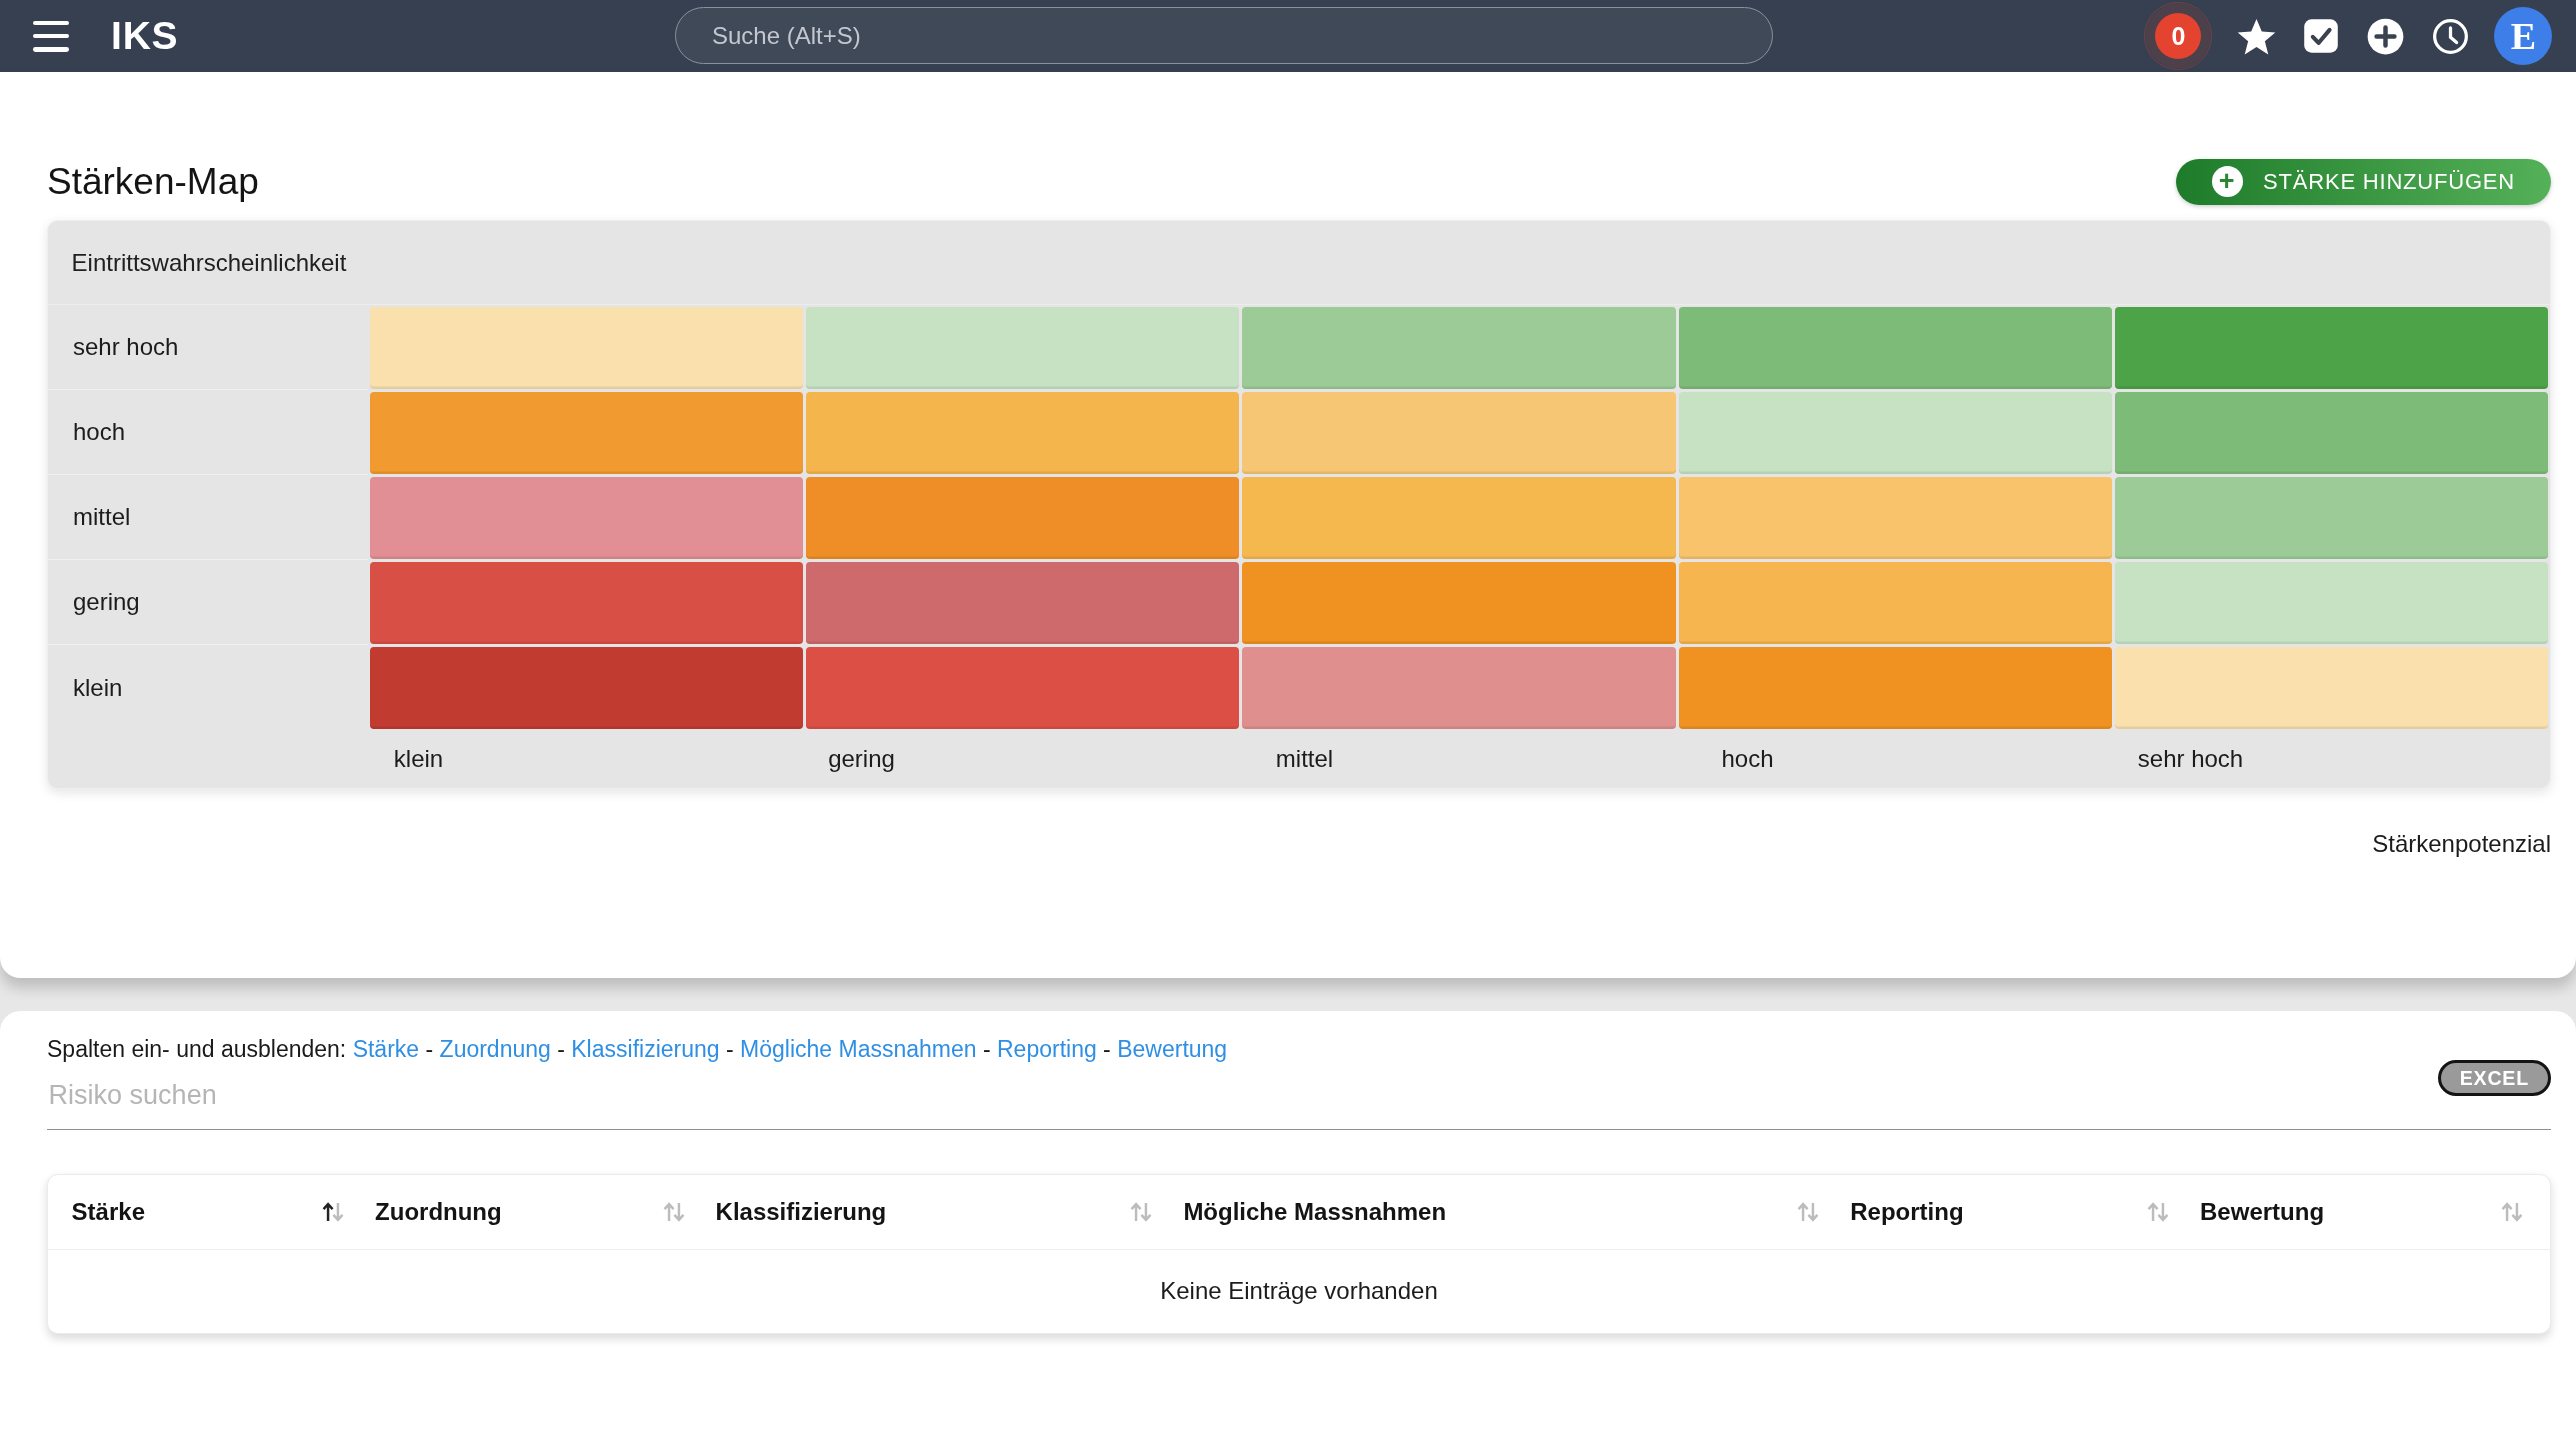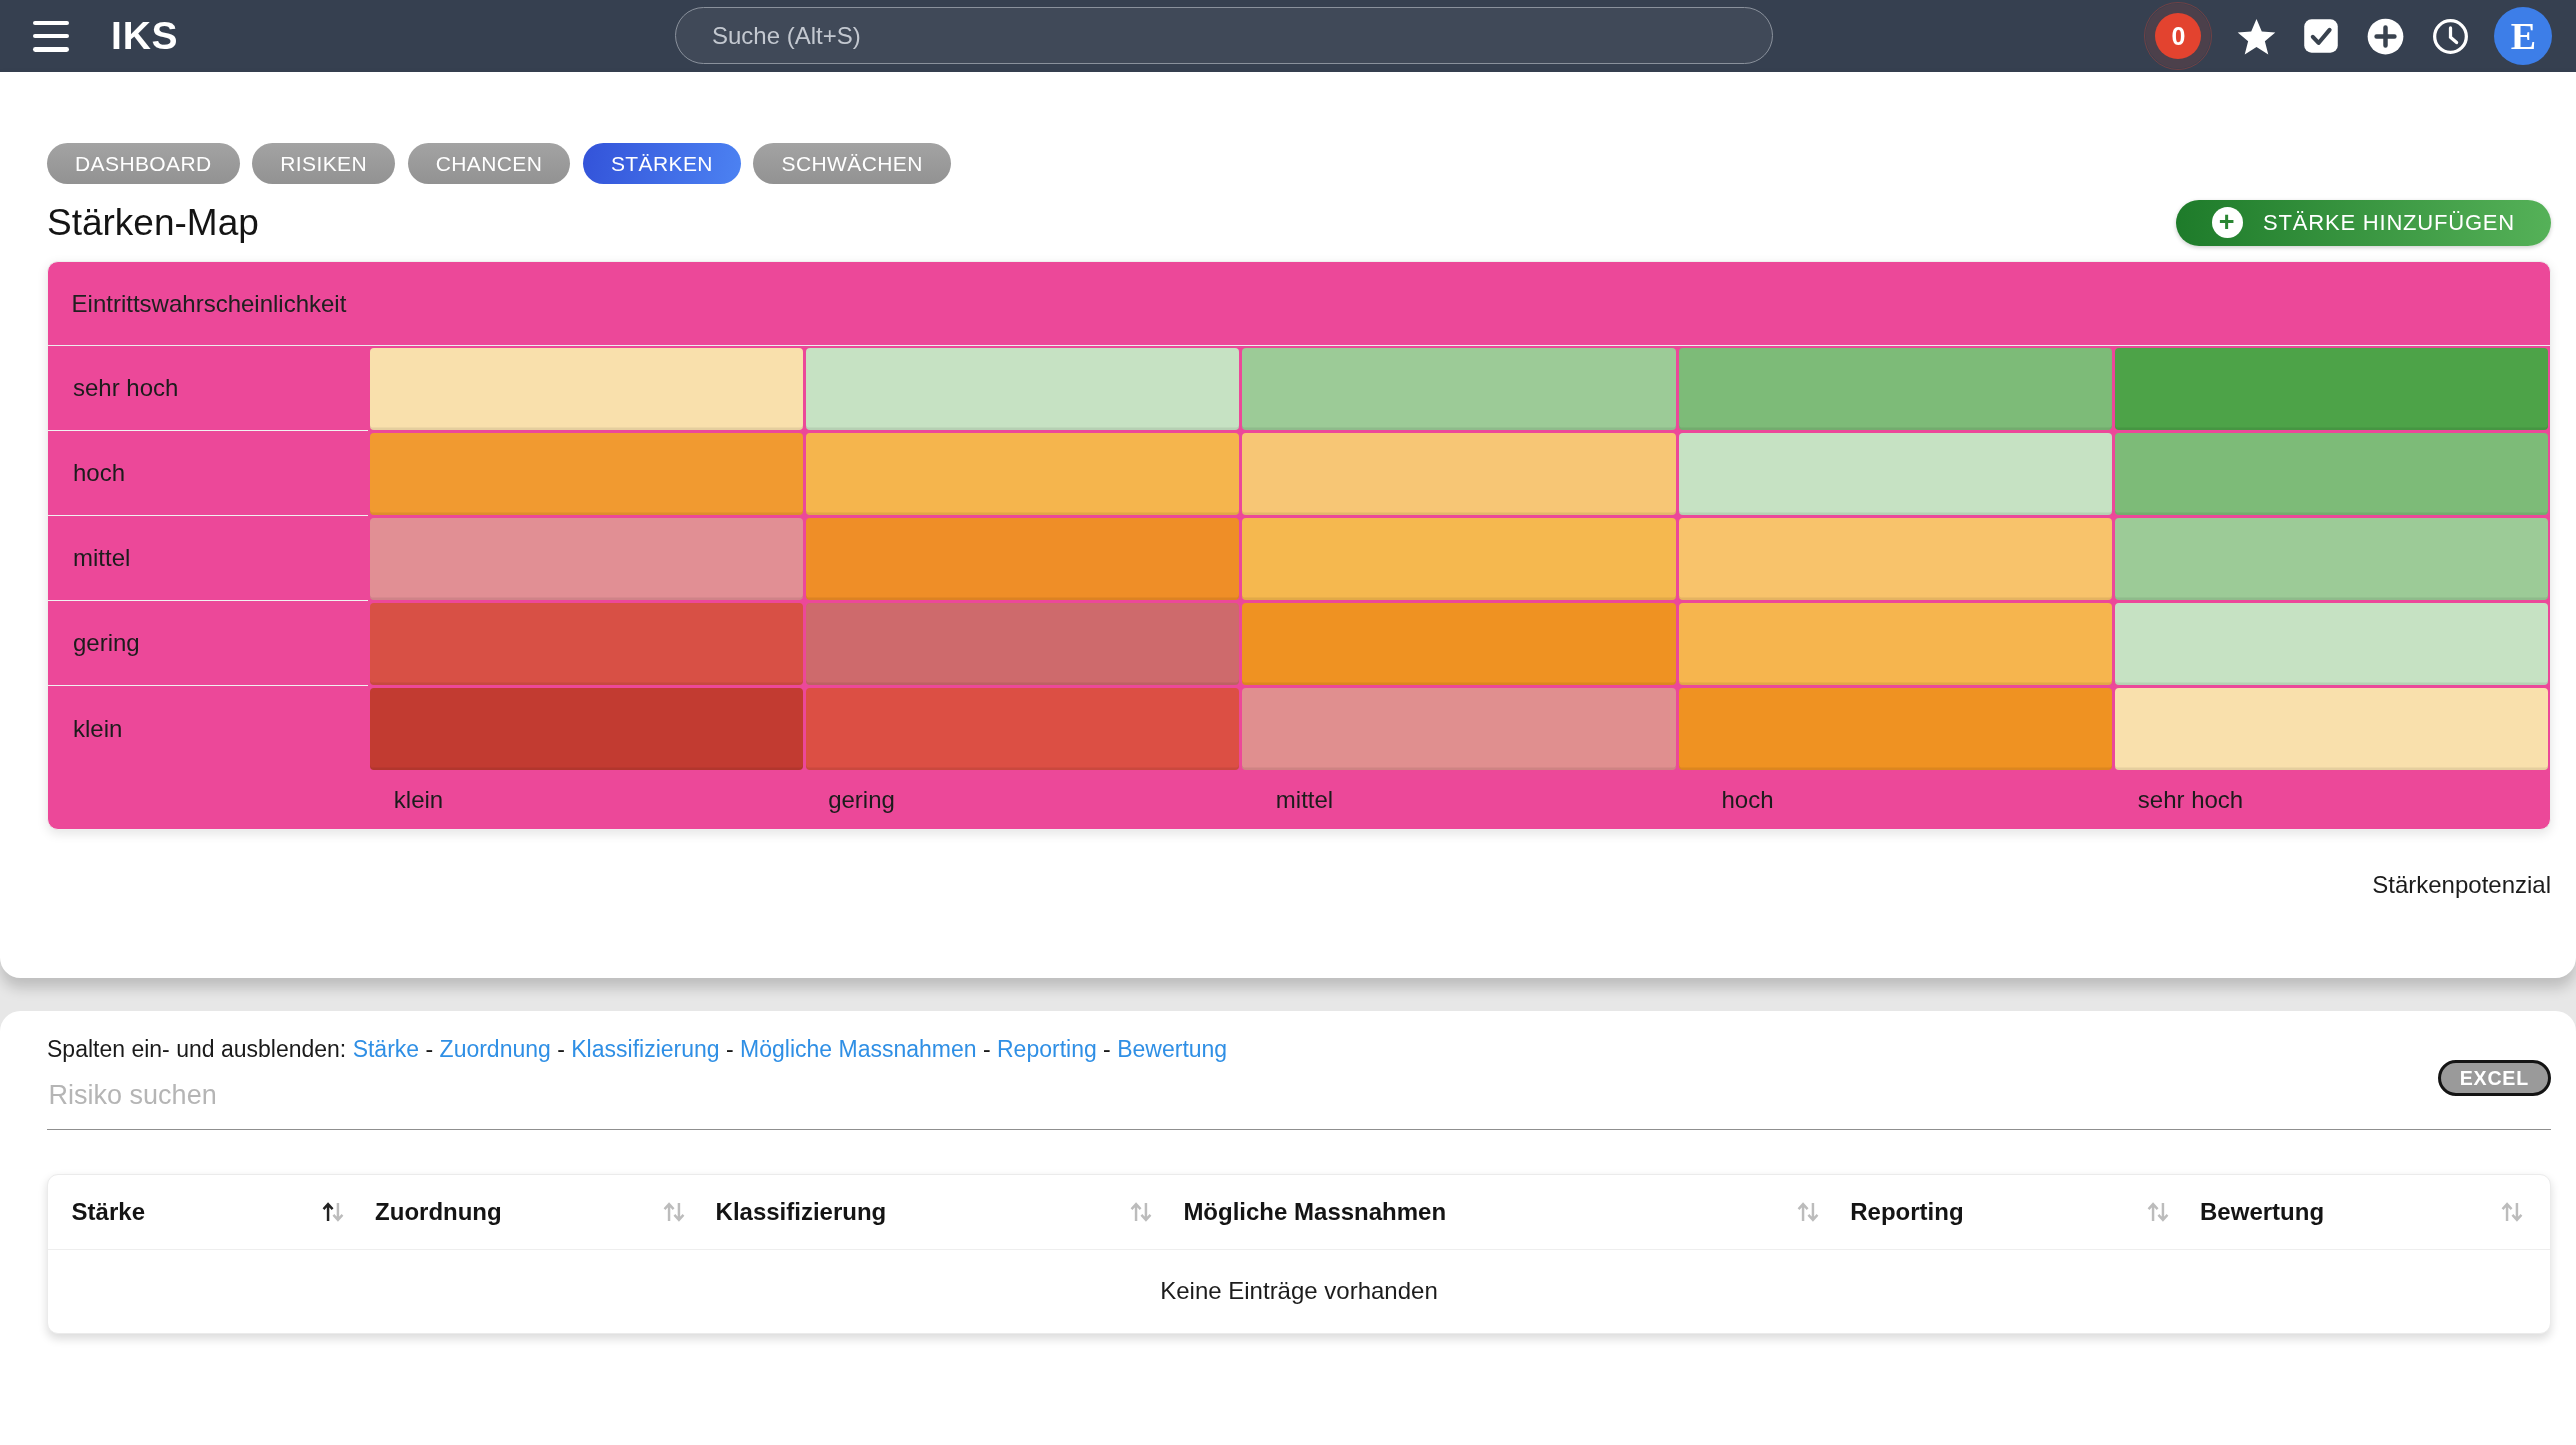--- a/index.html
+++ b/index.html
@@ -47,21 +47,21 @@
   .page-head { margin-top:15.7px; display:flex; align-items:center; justify-content:space-between; }
   .page-title { font-size:37px; font-weight:400; color:#141414; }
   .add-btn { height:46px; padding:0 36px; border:none; border-radius:23.6px; cursor:pointer;
     display:flex; align-items:center; gap:20.4px; color:#fff; font-size:22px; letter-spacing:0.8px;
     background:linear-gradient(90deg,#1E7B2A,#55B158); box-shadow:0 1.6px 4.7px rgba(0,0,0,0.2);
     font-family:inherit; }
   .add-btn .plus-badge { width:31px; height:31px; border-radius:50%; background:#fff; color:#2a8633;
     font-size:27px; font-weight:bold; display:flex; align-items:center; justify-content:center; line-height:1; }
 
   
-  .matrix-card { margin-top:15.7px; background:#ec4899; border:0.8px solid #efefef; border-radius:11px;
+  .matrix-card { margin-top:15.7px; background:#e5e5e5; border:0.8px solid #efefef; border-radius:11px;
     box-shadow:0 3.1px 11px rgba(0,0,0,0.10); overflow:hidden; }
   .matrix-title { padding:28px 23.6px 27px; font-size:24px; color:#202020; border-bottom:1.6px solid #ededed; }
   .matrix-grid { display:grid; grid-template-columns:320px repeat(5,1fr); grid-auto-rows:85px; }
   .row-label { display:flex; align-items:center; padding-left:25px; font-size:24px; color:#1c1c1c;
     border-bottom:1.6px solid #f1f1f1; }
   .row-label.last { border-bottom:none; }
   .cell { margin:1.6px; border-radius:3.9px; box-shadow:inset 0 -2.4px 0 rgba(0,0,0,0.08); }
   .x-labels { display:flex; height:58px; margin-left:149px; margin-right:138px; align-items:center; }
   .x-labels span { flex:1; text-align:center; font-size:24px; color:#1c1c1c; }
   .x-axis-title { margin-top:41px; text-align:right; font-size:24px; color:#1c1c1c; }
@@ -127,27 +127,20 @@
         <svg width="39" height="39" viewBox="0 0 48 48">
             <circle cx="24" cy="24" r="19.5" stroke="#fff" stroke-width="4" fill="none"></circle>
             <path d="M24 13.5 V25 L31.5 31.5" stroke="#fff" stroke-width="4" fill="none" stroke-linecap="round"></path>
           </svg>
       </button>
       <button class="avatar">E</button>
     </div>
   </header>
 
   <section class="panel-top">
-    <nav class="tabs" id="tabs">
-        <button class="tab">DASHBOARD</button>
-        <button class="tab">RISIKEN</button>
-        <button class="tab">CHANCEN</button>
-        <button class="tab active">STÄRKEN</button>
-        <button class="tab">SCHWÄCHEN</button>
-      </nav>
 
     <div class="page-head">
       <h1 class="page-title">Stärken-Map</h1>
       <button class="add-btn">
         <span class="plus-badge">+</span>
         <span>STÄRKE HINZUFÜGEN</span>
       </button>
     </div>
 
     <div class="matrix-card">

